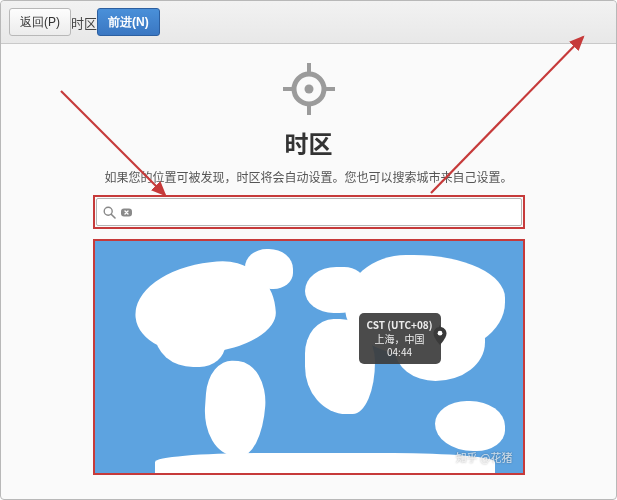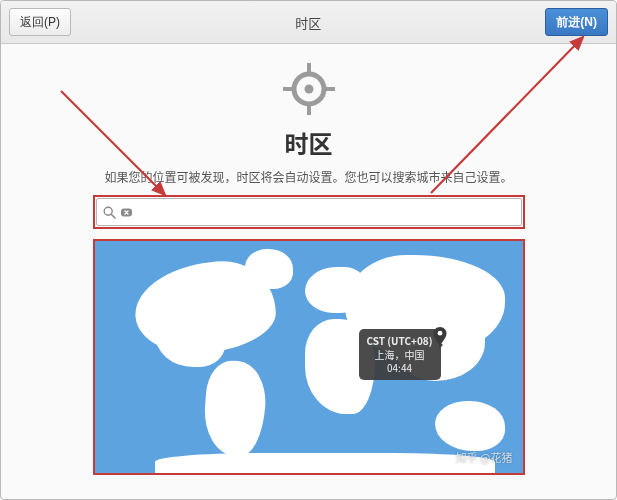--- a/index.html
+++ b/index.html
@@ -1,18 +1,18 @@
 <!DOCTYPE html>
 <html><head>
 <meta charset="utf-8">
 <style>
   html,body{margin:0;padding:0;width:617px;height:500px;font-family:"Noto Sans CJK SC","Microsoft YaHei",Arial,sans-serif;background:#fff;color:#333;overflow:hidden}
   .window{position:relative;width:617px;height:500px;box-sizing:border-box;border:1px solid #b8b8b8;border-radius:4px;background:#fafafa}
   
-  .titlebar{height:42px;background:linear-gradient(#f2f2f2,#e8e8e8);border-bottom:1px solid #c9c9c9;display:flex;align-items:center;justify-content:space-between;padding:0 8px;border-radius:4px 4px 0 0}
+  .titlebar{height:42px;background:linear-gradient(#f2f2f2,#e8e8e8);border-bottom:1px solid #c9c9c9;display:flex;align-items:center;padding:0 8px;border-radius:4px 4px 0 0}
   .btn{height:28px;line-height:26px;padding:0 10px;font-size:12px;border-radius:3px;cursor:pointer;box-sizing:border-box}
   .btn-back{background:linear-gradient(#fdfdfd,#ececec);border:1px solid #b8b8b8;color:#333}
   .btn-forward{background:linear-gradient(#4a90d9,#3a77c2);border:1px solid #2c5fa0;color:#fff;font-weight:700}
   .title-center{font-size:13px;color:#444}
   
   .body{position:absolute;left:0;right:0;top:42px;bottom:0;text-align:center}
   .target-icon{margin:18px auto 8px;width:56px;height:56px}
   .h1{font-size:24px;font-weight:600;color:#333;margin:4px 0 8px}
   .hint{font-size:12px;color:#555;margin-bottom:10px;padding:0 20px}
   
@@ -33,21 +33,21 @@
   .eu{left:210px;top:26px;width:60px;height:46px;border-radius:60% 40% 50% 55%}
   .af{left:210px;top:78px;width:70px;height:95px;border-radius:45% 55% 35% 65%/40% 50% 60% 55%}
   .as1{left:250px;top:14px;width:160px;height:100px;border-radius:40% 60% 50% 45%/55% 45% 55% 50%}
   .as2{left:300px;top:70px;width:90px;height:70px;border-radius:50% 40% 55% 45%}
   .aus{left:340px;top:160px;width:70px;height:50px;border-radius:50% 55% 45% 60%}
   .ant{left:60px;top:212px;width:340px;height:30px;border-radius:30% 30% 0 0}
   
   .pin{position:absolute;left:338px;top:86px;width:14px;height:14px}
   .pin svg{display:block}
   
-  .tip{position:absolute;left:264px;top:88px;background:rgba(60,60,60,.92);color:#eee;font-size:10px;line-height:1.35;padding:5px 8px;border-radius:5px;white-space:nowrap;text-align:center}
+  .tip{position:absolute;left:264px;top:72px;background:rgba(60,60,60,.92);color:#eee;font-size:10px;line-height:1.35;padding:5px 8px;border-radius:5px;white-space:nowrap;text-align:center}
   .tip:after{content:"";position:absolute;right:-6px;top:12px;border:4px solid transparent;border-left-color:rgba(60,60,60,.92)}
   .tip .tz{font-weight:600;font-size:10px}
   
   .arrow{position:absolute;pointer-events:none}
   .arrow svg{overflow:visible}
   
   .wm{position:absolute;right:10px;bottom:8px;font-size:11px;color:rgba(255,255,255,.75);text-shadow:0 0 2px rgba(0,0,0,.4)}
 </style>
 </head>
 <body>

